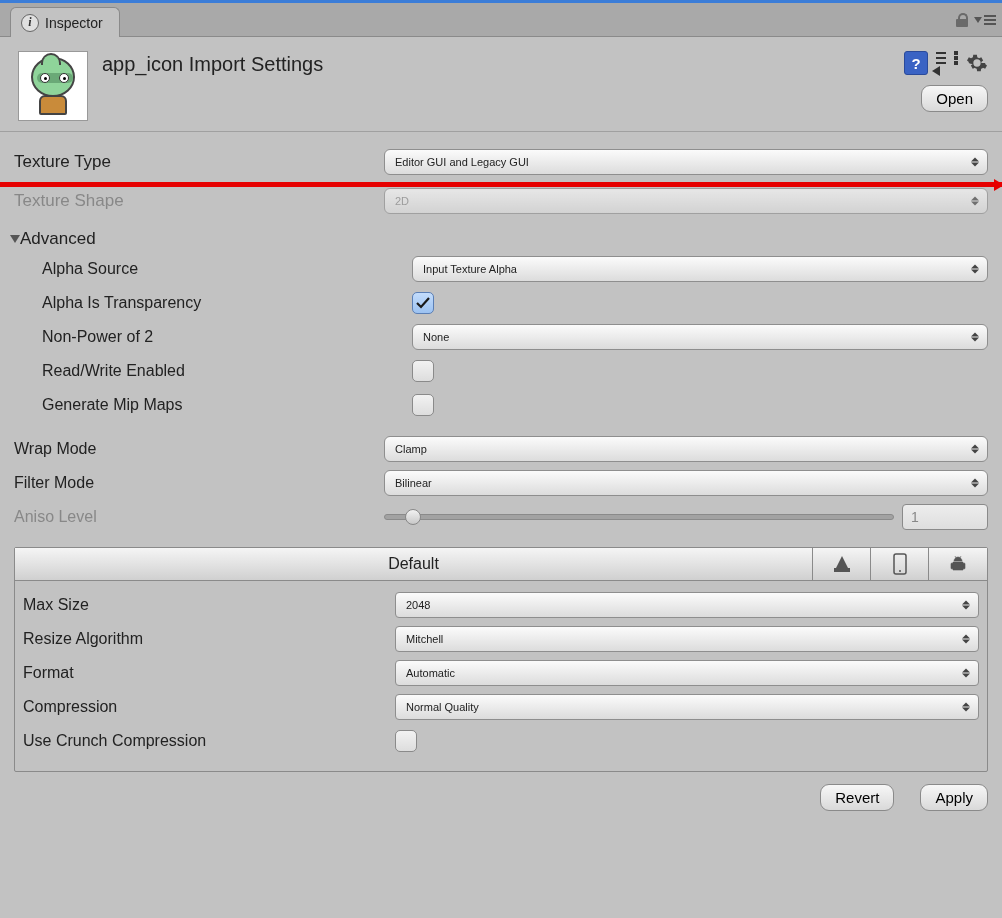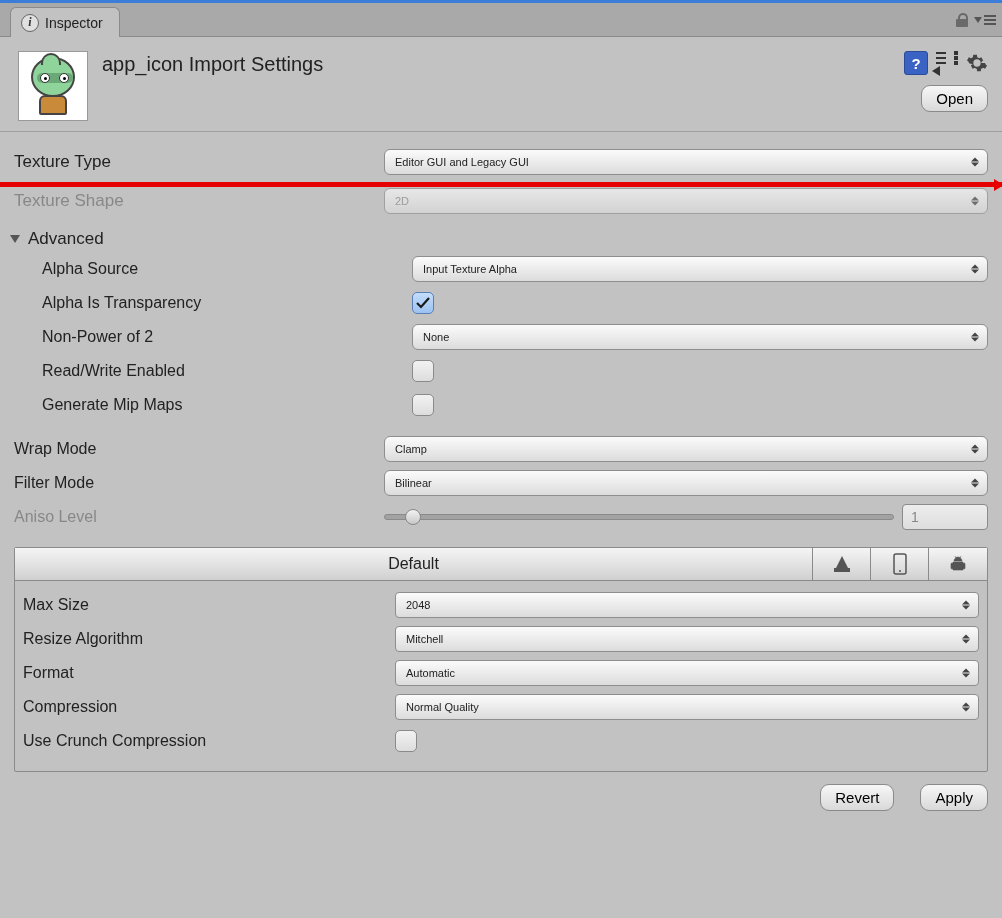--- a/index.html
+++ b/index.html
@@ -296,21 +296,21 @@
   display:flex; align-items:center; justify-content:center;
 }
 .checkbox.checked{
   background:linear-gradient(#c3dcfb,#9cc2f1);
   border-color:#5b7fb5;
 }
 .checkbox.checked svg{ width:16px; height:16px; }
 .advanced-toggle{
   display:flex;
   align-items:center;
-  gap:8px;
+  gap:0;
   font-size:17px;
   margin: 14px 0 6px -4px;
 }
 .triangle-down{
   width:0; height:0;
   border-left:5px solid transparent;
   border-right:5px solid transparent;
   border-top:8px solid #555;
 }
 .slider-row .slider-track{

